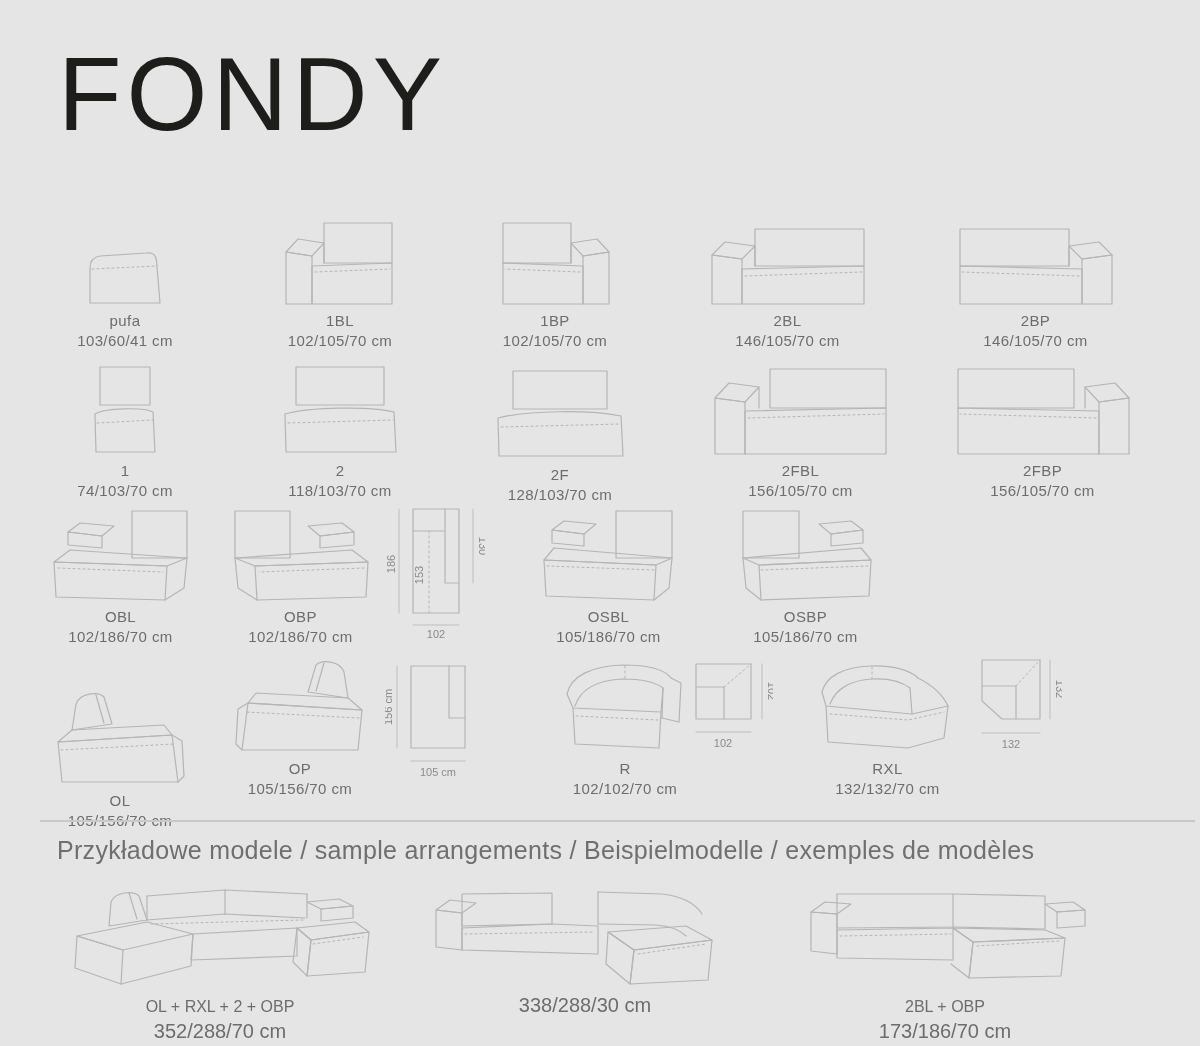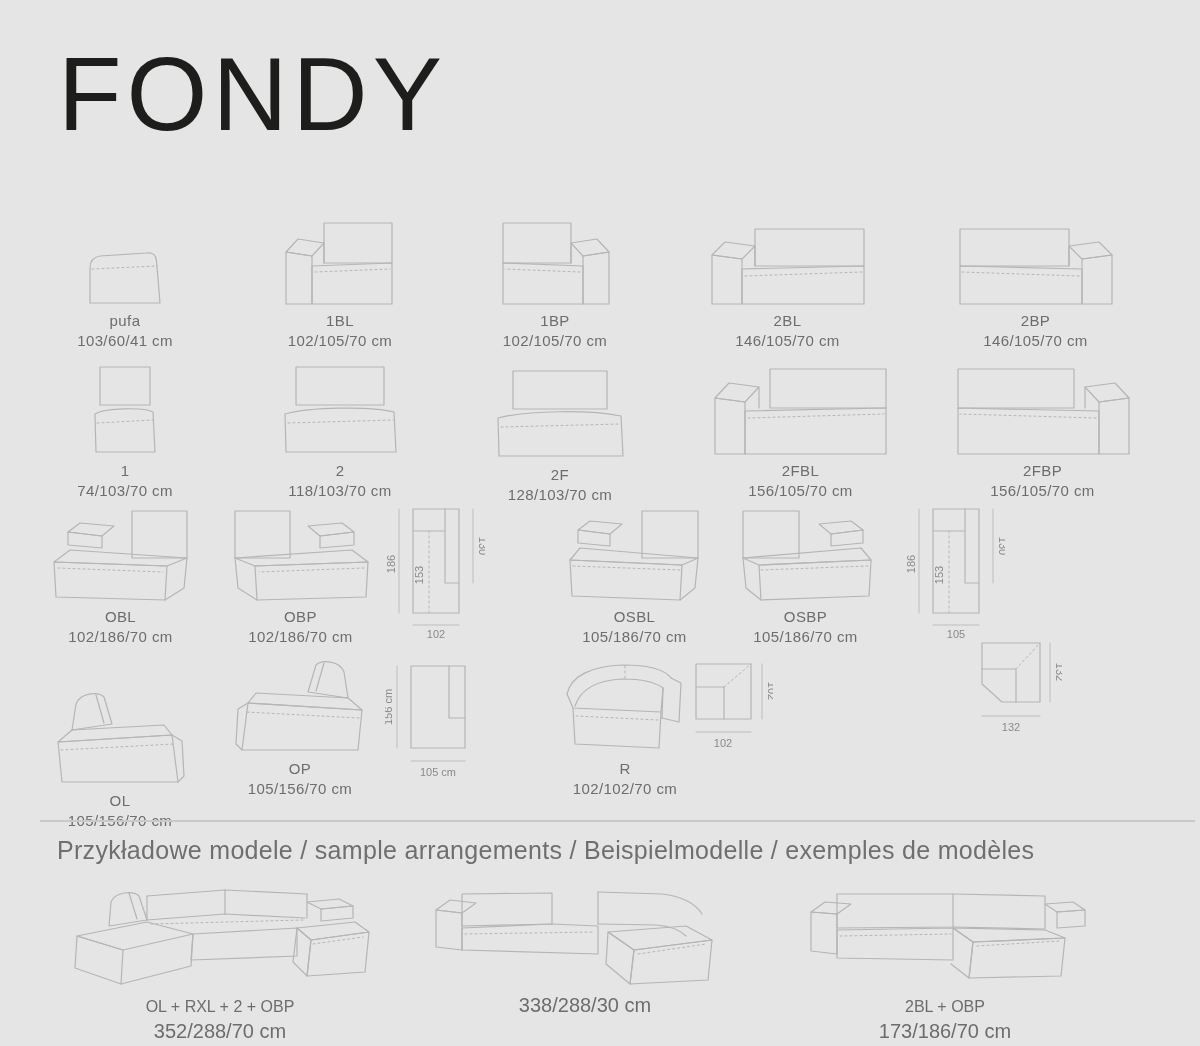--- a/index.html
+++ b/index.html
@@ -208,21 +208,21 @@
       <path class="dim" d="M14 4 V108"></path>
       <path class="dim" d="M88 4 V78"></path>
       <path class="dim" d="M28 120 H74"></path>
       <text x="10" y="59" text-anchor="middle" transform="rotate(-90 10 59)">186</text>
       <text x="38" y="70" text-anchor="middle" transform="rotate(-90 38 70)">153</text>
       <text x="94" y="41" text-anchor="middle" transform="rotate(90 94 41)">130</text>
       <text x="51" y="133" text-anchor="middle">102</text>
     </svg>
   </div>
 
-  <div class="cell" style="left:562px;top:505px;width:145px">
+  <div class="cell" style="left:536px;top:505px;width:145px">
     <div class="draw" style="height:97px">
       <svg width="142" height="94" viewBox="0 0 142 94">
         <path d="M78 3 H134 V50 H78 Z"></path>
         <path d="M14 22 L26 13 L58 16 L46 26 Z"></path>
         <path d="M14 22 L46 26 V38 L14 35 Z"></path>
         <path d="M6 52 L16 40 L134 50 L118 57 Z"></path>
         <path d="M6 52 L118 57 L116 92 L8 88 Z"></path>
         <path d="M134 50 L131 80 L116 92"></path>
         <path class="dot" d="M9 58 L116 62"></path>
       </svg>
@@ -240,35 +240,20 @@
         <path d="M6 52 L16 40 L134 50 L118 57 Z"></path>
         <path d="M6 52 L118 57 L116 92 L8 88 Z"></path>
         <path d="M134 50 L131 80 L116 92"></path>
         <path class="dot" d="M9 58 L116 62"></path>
       </svg>
     </div>
     <div class="mlabel">OSBP</div>
     <div class="mdims">105/186/70 cm</div>
   </div>
 
-  <div class="cell" style="left:905px;top:505px;width:100px">
-    <svg width="100" height="135" viewBox="0 0 100 135">
-      <path d="M28 4 H74 V108 H28 Z"></path>
-      <path d="M60 4 V78 H74"></path>
-      <path d="M28 26 H60"></path>
-      <path class="dot" d="M44 26 V108"></path>
-      <path class="dim" d="M14 4 V108"></path>
-      <path class="dim" d="M88 4 V78"></path>
-      <path class="dim" d="M28 120 H74"></path>
-      <text x="10" y="59" text-anchor="middle" transform="rotate(-90 10 59)">186</text>
-      <text x="38" y="70" text-anchor="middle" transform="rotate(-90 38 70)">153</text>
-      <text x="94" y="41" text-anchor="middle" transform="rotate(90 94 41)">130</text>
-      <text x="51" y="133" text-anchor="middle">105</text>
-    </svg>
-  </div>
 
   <div class="cell" style="left:50px;top:684px;width:140px">
     <div class="draw" style="height:102px">
       <svg width="132" height="98" viewBox="0 0 132 98">
         <path d="M22 16 C26 5 44 3 50 9 L58 36 L18 42 Z"></path>
         <path d="M42 7 L50 35"></path>
         <path d="M4 54 L18 42 L110 37 L118 47 Z"></path>
         <path d="M4 54 L118 47 L124 94 L8 94 Z"></path>
         <path d="M118 47 L128 53 L130 88 L124 94"></path>
         <path class="dot" d="M7 62 L120 56"></path>
@@ -326,22 +311,38 @@
       <path d="M8 6 H63 V61 H8 Z"></path>
       <path d="M8 29 H36 V61"></path>
       <path class="dot" d="M36 29 L63 6"></path>
       <path class="dim" d="M74 6 V61"></path>
       <path class="dim" d="M8 74 H63"></path>
       <text x="80" y="33" text-anchor="middle" transform="rotate(90 80 33)">102</text>
       <text x="35" y="89" text-anchor="middle">102</text>
     </svg>
   </div>
 
-
-  <div class="cell" style="left:972px;top:638px;width:90px">
+  <div class="cell" style="left:815px;top:652px;width:145px">
+    <div class="draw" style="height:102px">
+      <svg width="140" height="92" viewBox="0 0 140 92">
+        <path d="M4 30 C8 14 26 5 52 4 C74 3 92 8 100 16"></path>
+        <path d="M12 42 C18 26 34 18 54 17 C72 16 84 20 92 26"></path>
+        <path class="dot" d="M54 5 V17"></path>
+        <path d="M100 16 C112 22 124 31 130 44"></path>
+        <path d="M92 26 L94 52"></path>
+        <path d="M4 30 L8 44 L94 52 L130 44"></path>
+        <path d="M8 44 L10 80 L90 86 L126 76 L130 44"></path>
+        <path class="dot" d="M12 52 L90 58 L126 50"></path>
+      </svg>
+    </div>
+    <div class="mlabel">RXL</div>
+    <div class="mdims">132/132/70 cm</div>
+  </div>
+
+  <div class="cell" style="left:972px;top:655px;width:90px">
     <svg width="90" height="105" viewBox="0 0 90 105">
       <path d="M10 5 H68 V64 H30 L10 46 Z"></path>
       <path d="M10 31 H44 V64"></path>
       <path class="dot" d="M44 31 L68 5"></path>
       <path class="dim" d="M78 5 V64"></path>
       <path class="dim" d="M10 78 H68"></path>
       <text x="84" y="34" text-anchor="middle" transform="rotate(90 84 34)">132</text>
       <text x="39" y="93" text-anchor="middle">132</text>
     </svg>
   </div>

